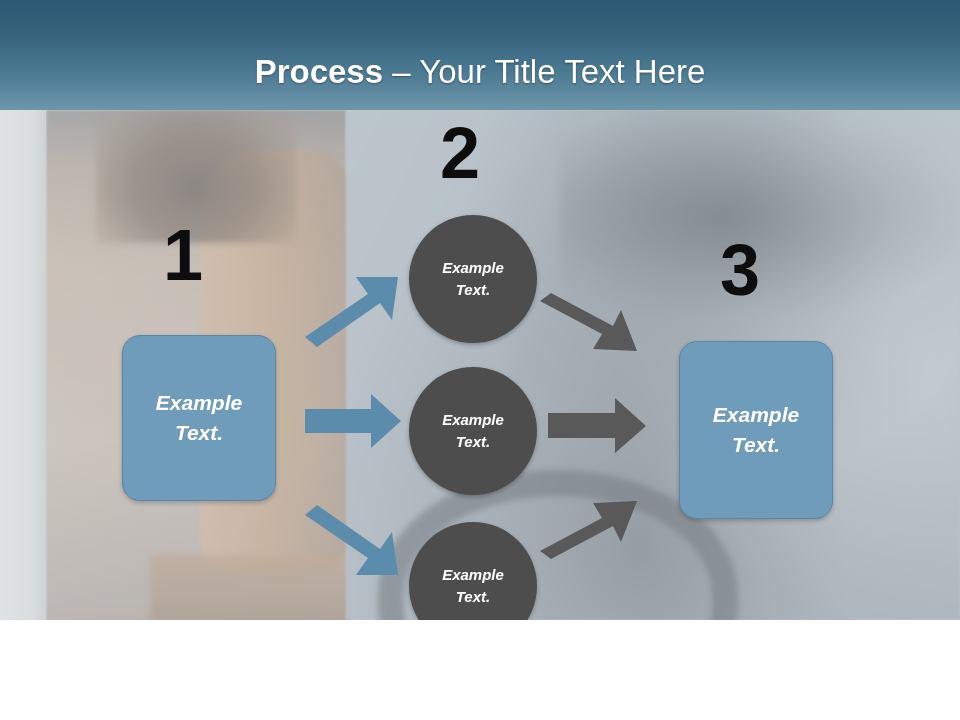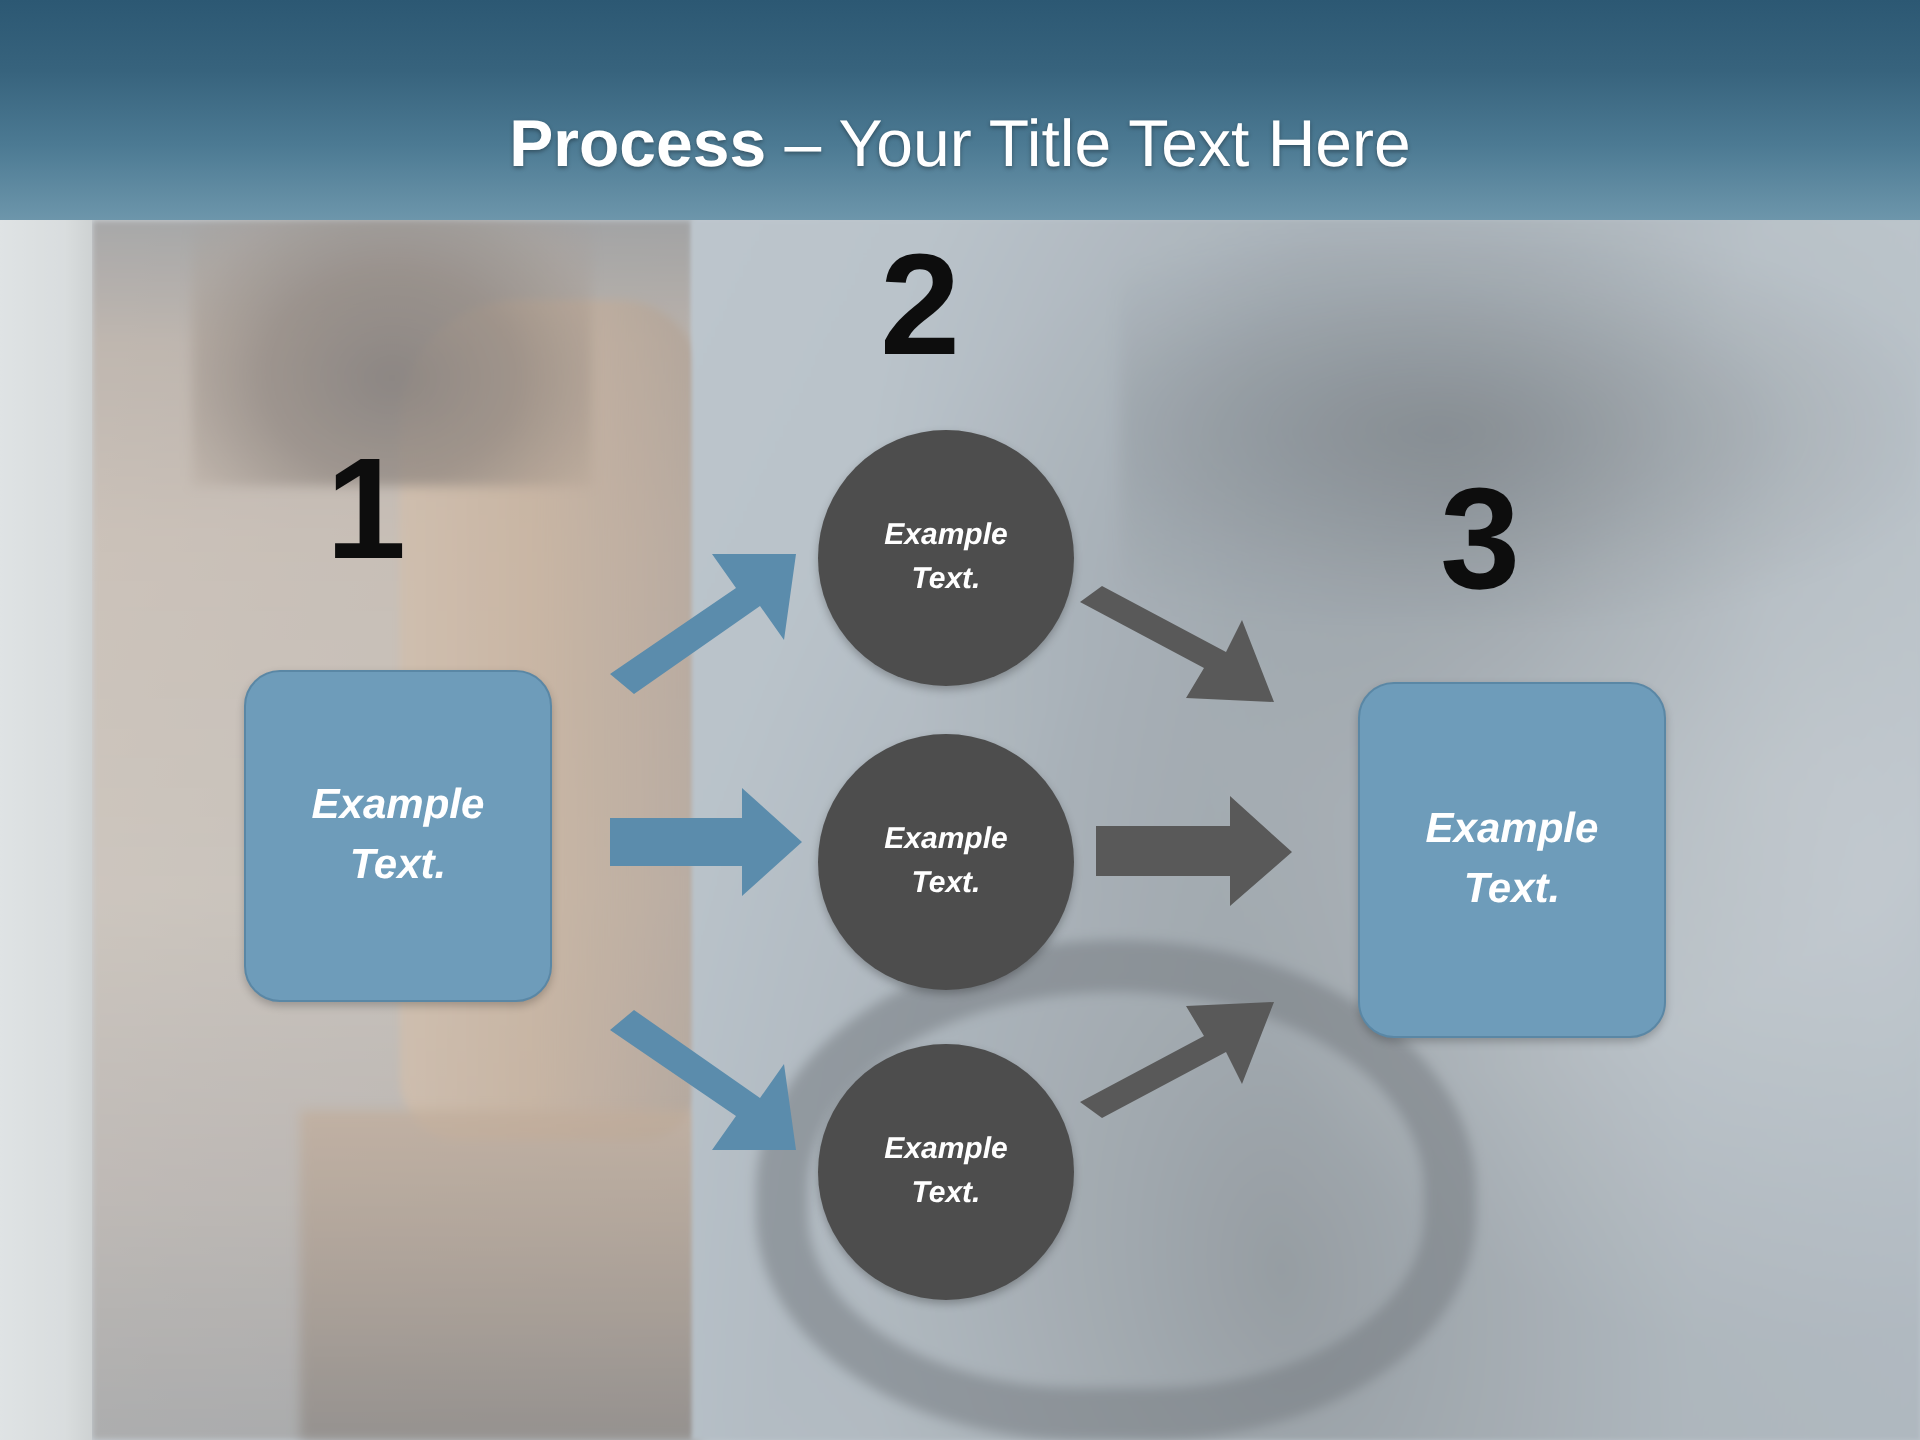--- a/index.html
+++ b/index.html
@@ -10,21 +10,21 @@
   body {
     width: 960px;
     height: 720px;
     overflow: hidden;
     font-family: "Liberation Sans", sans-serif;
   }
 
   #slide {
     position: relative;
     width: 960px;
-    height: 720px;
+    height: 620px;
     overflow: hidden;
     background: #0f766e;
   }
 
   
   .bg-base {
     position: absolute;
     inset: 0;
     background:
       linear-gradient(100deg, #d9dde0 0%, #c2cad1 18%, #aeb8c0 42%, #9aa5ae 68%, #aab4bc 100%);

